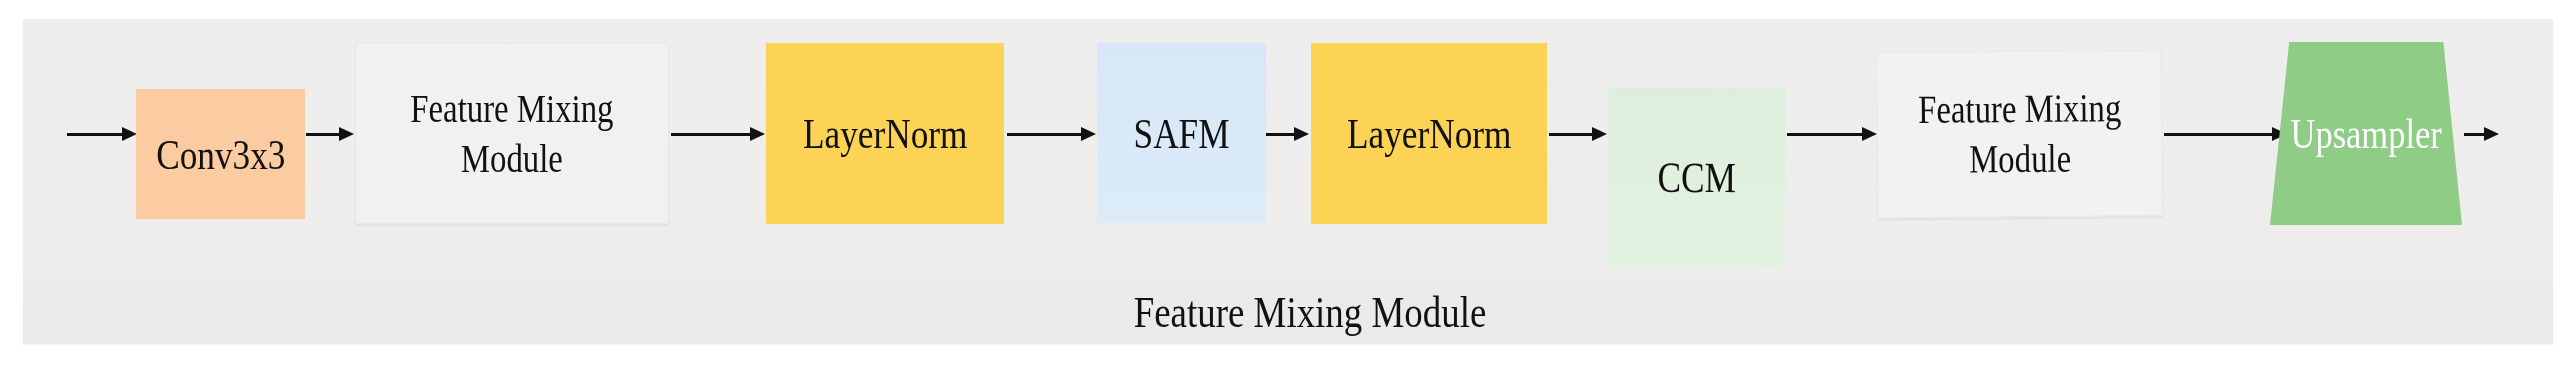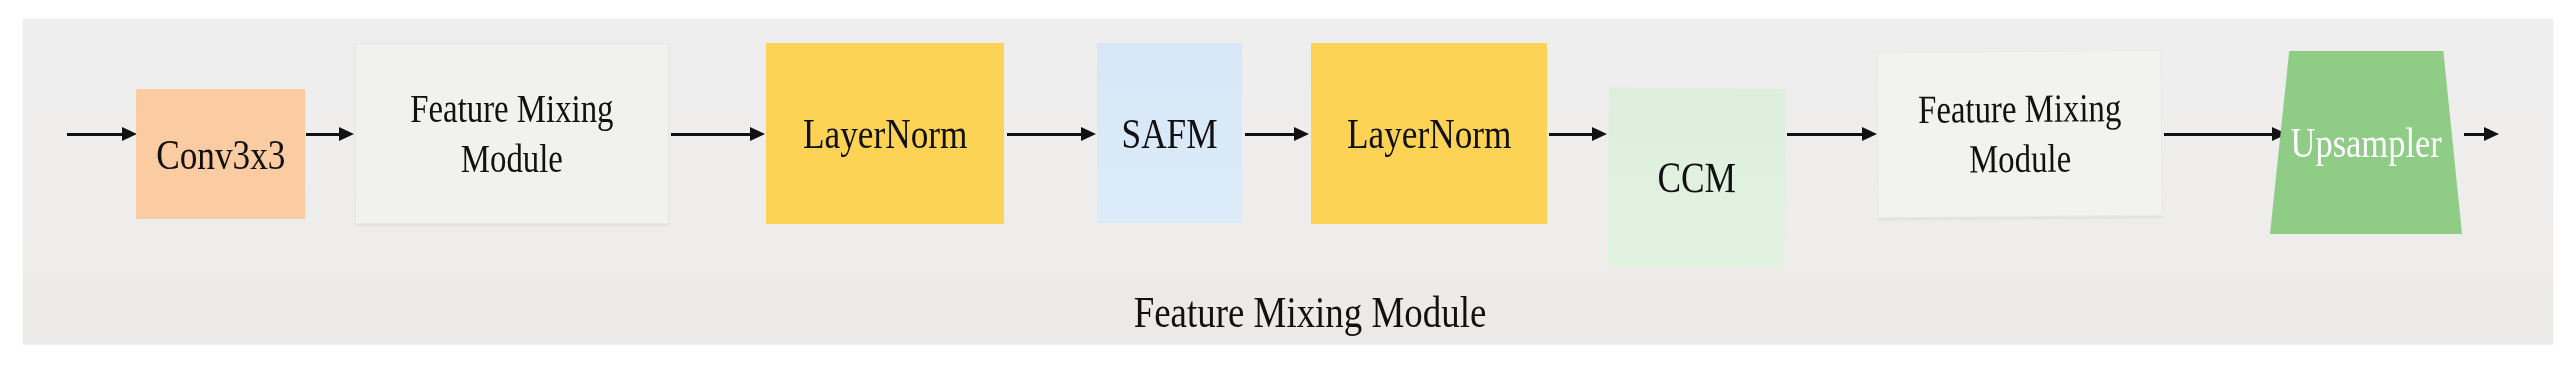--- a/index.html
+++ b/index.html
@@ -29,29 +29,29 @@
   }
   .lbl {
     transform: scaleX(0.82);
     white-space: nowrap;
     text-align: center;
   }
   .block-conv   { left: 136px;  top: 69px; width: 169px; height: 130px; background: #fbcba2; margin-top: 20px; }
   .block-fmm1   { left: 355px;  top: 43px;  width: 314px; height: 181px; background: #f1f1f0;
                   border: 1.2px solid #e7e7e6; box-shadow: 0 2.3px 1.7px rgba(0,0,0,0.05); box-sizing: border-box; }
   .block-ln1    { left: 766px; top: 43px;  width: 238px; height: 181px; background: #fcd355; }
-  .block-safm   { left: 1097px; top: 43px;  width: 145px; height: 180px;
+  .block-safm   { left: 1097px; top: 43px;  width: 169px; height: 180px;
                   background: linear-gradient(to bottom, #d7e7f7, #dcebf8); }
   .block-ln2    { left: 1311px; top: 43px;  width: 236px; height: 181px; background: #fcd355; }
   .block-ccm    { left: 1608px; top: 44px;  width: 177px; height: 179px;
                   background: linear-gradient(to bottom, #ddefdc, #e2f2e1); transform: rotate(0.3deg); margin-top: 44px; }
   .block-fmm2   { left: 1877px; top: 51px;  width: 285px; height: 166px; background: #f2f2f1;
                   border: 1.2px solid #e8e8e7; box-shadow: 0 2.3px 1.7px rgba(0,0,0,0.05);
                   box-sizing: border-box; transform: rotate(-0.5deg); }
-  .block-ups    { left: 2270px; top: 51px;  width: 192px; height: 183px; background: transparent; }
+  .block-ups    { left: 2270px; top: 42px;  width: 192px; height: 183px; background: transparent; }
   .trap-fill {
     position: absolute; inset: 0;
     background: #8fcc86;
     clip-path: polygon(10% 0%, 90.3% 0%, 100% 100%, 0% 100%);
   }
   .block-ups .lbl { position: relative; color: #ffffff; font-size: 42px; }
   .fmm-lines { transform: scaleX(0.82); font-size: 40px; line-height: 1.25; text-align: center; }
   .arrow {
     position: absolute;
     height: 2.9px;

